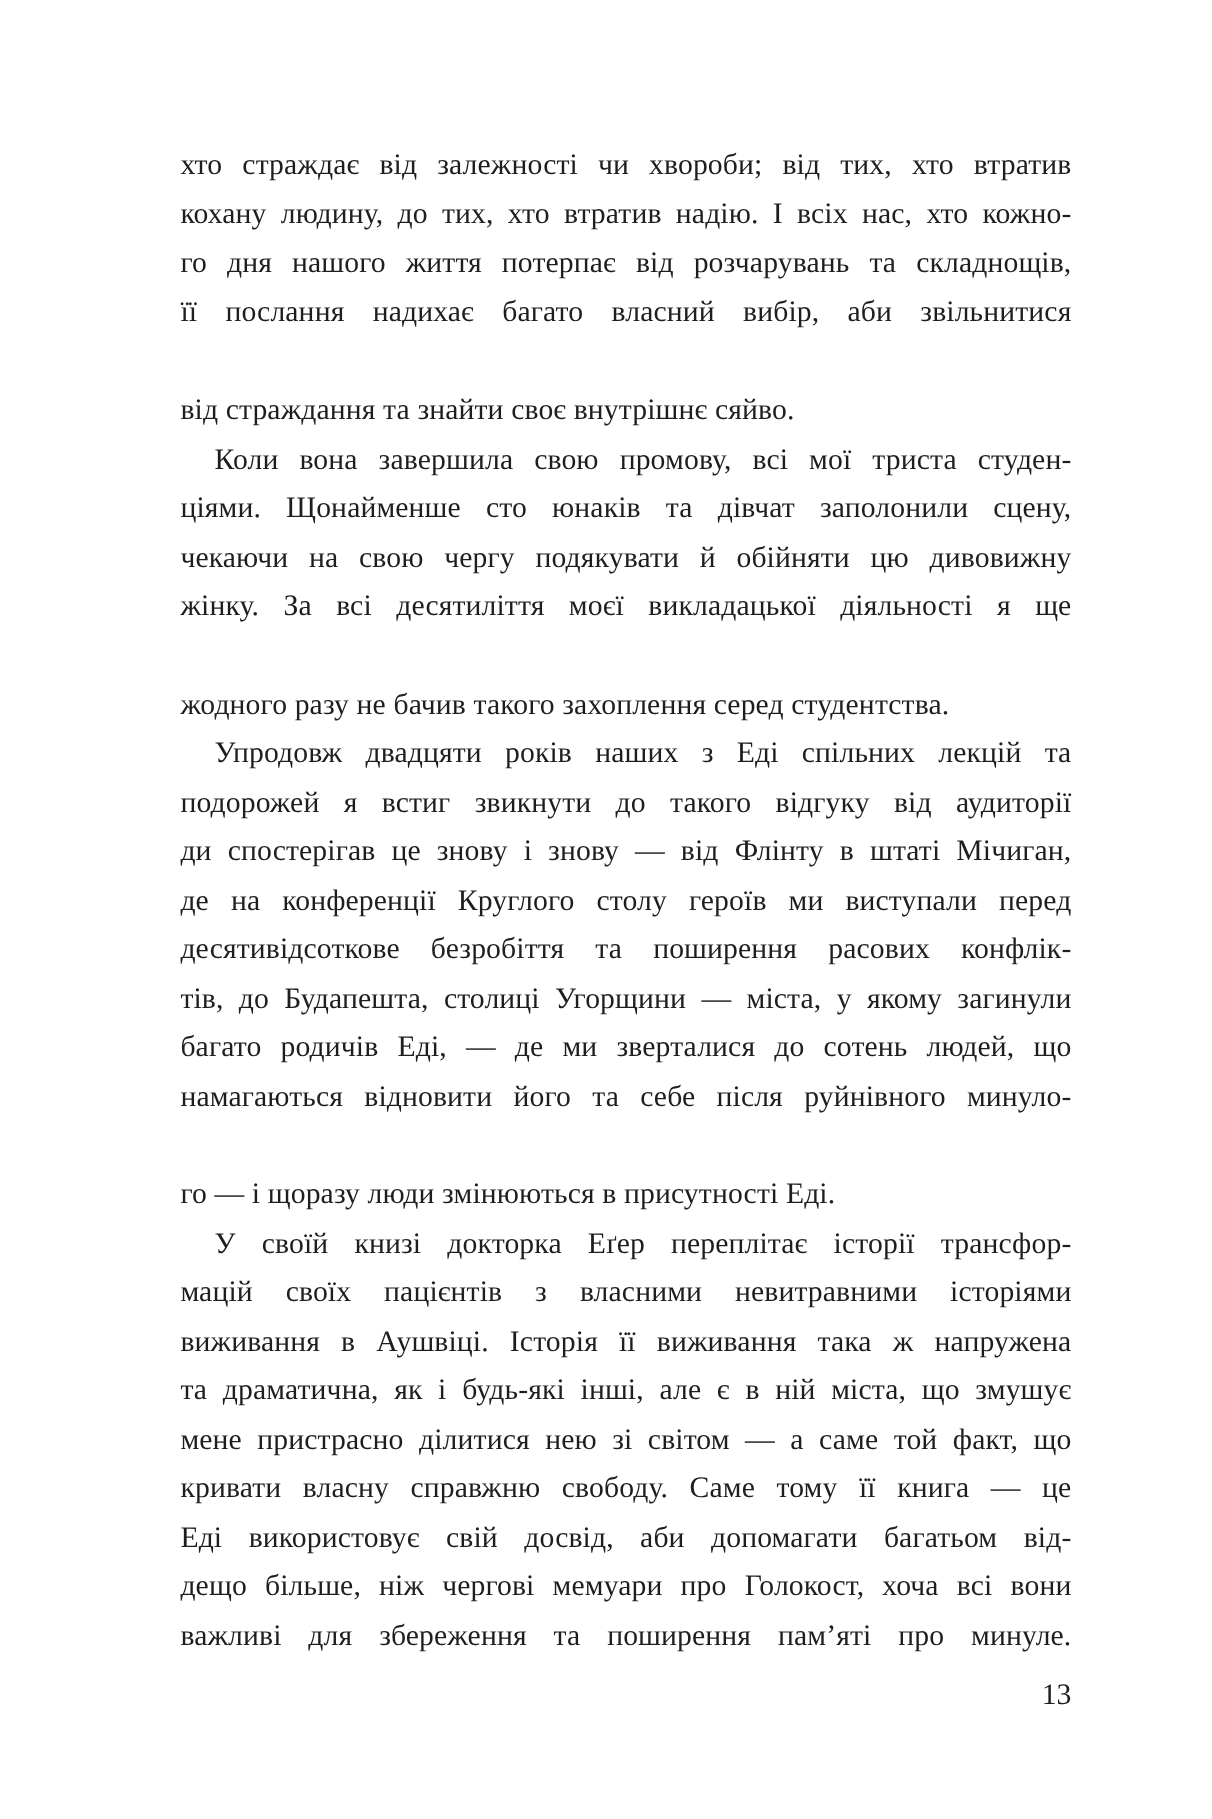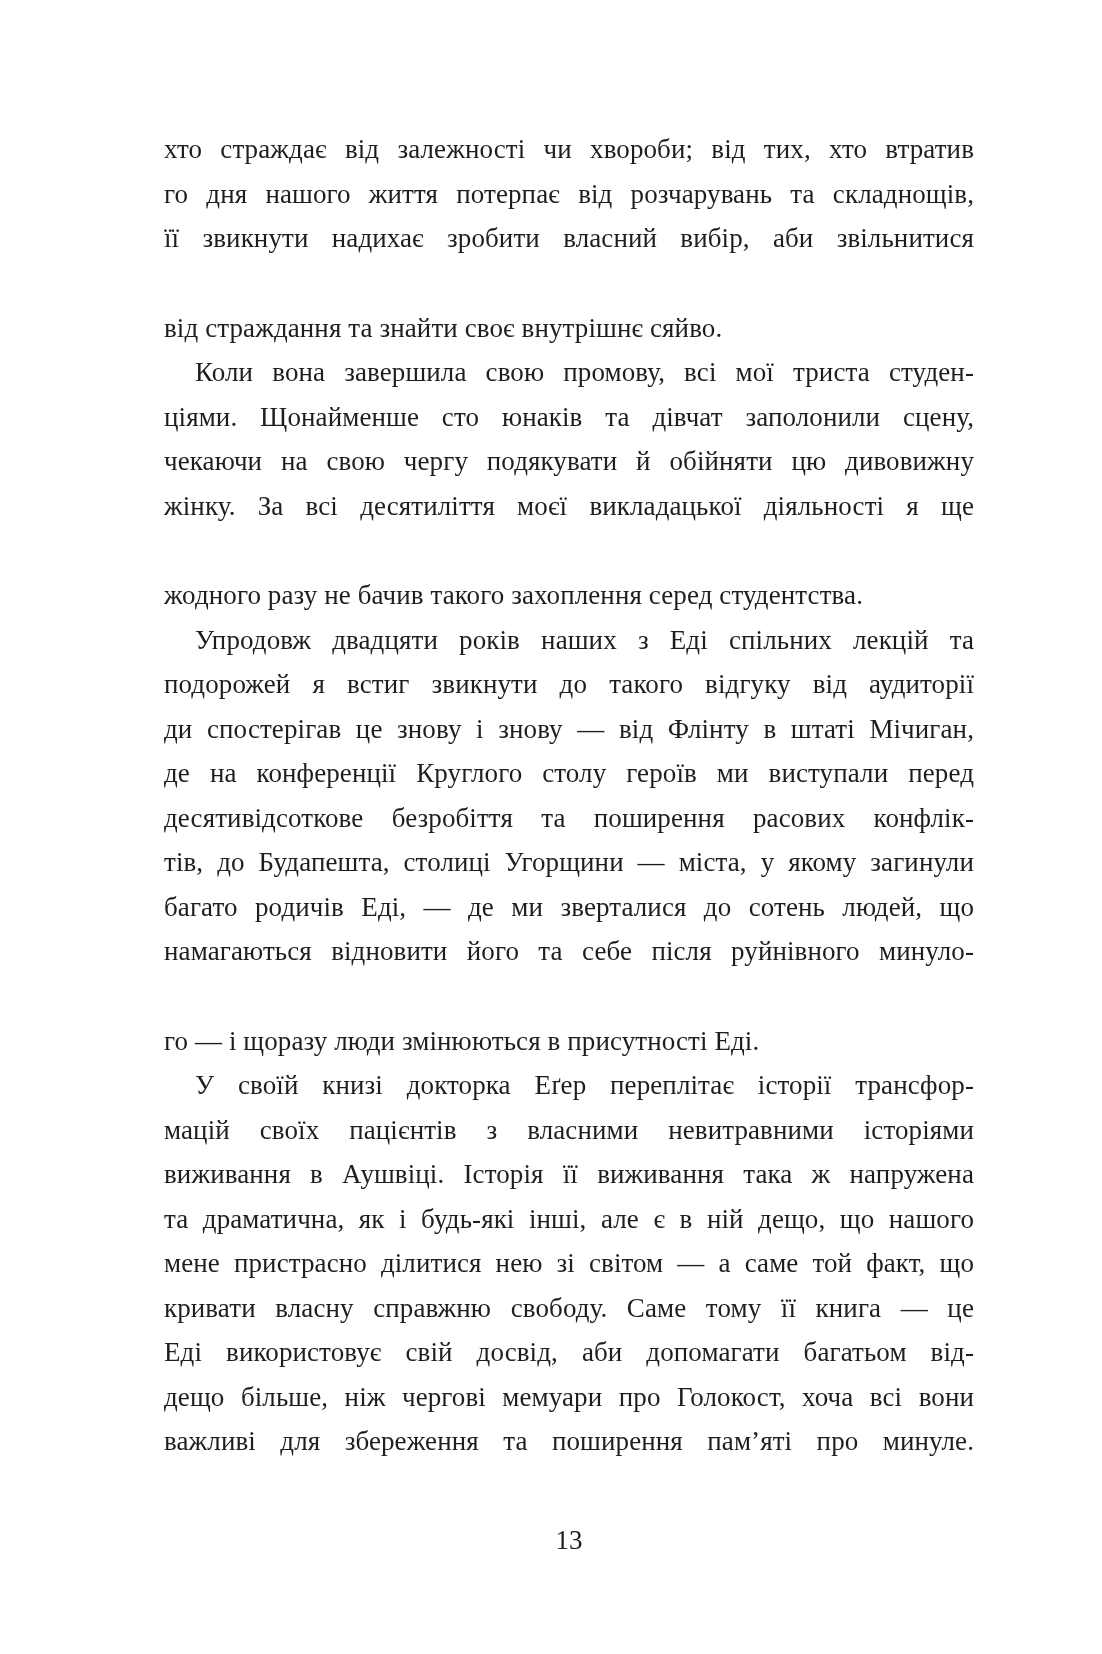--- a/index.html
+++ b/index.html
@@ -41,53 +41,54 @@
     margin-top: 45px;
   }
   .line.indent {
     text-indent: 31px;
   }
   .folio {
     position: absolute;
     left: 147px;
     top: 1523px;
     width: 810px;
-    text-align: center;
+    text-align: right;
     color: #1e1e1e;
     font-size: 27px;
     line-height: 34px;
   }
 </style>
 </head>
 <body style="background: rgb(255, 255, 255);">
 
 <div class="page">
   <main class="textblock" id="textblock" style="color: rgb(30, 30, 30);">
       <div class="line">хто страждає від залежності чи хвороби; від тих, хто втратив</div>
+      <div class="line">кохану людину, до тих, хто втратив надію. І всіх нас, хто кожно-</div>
       <div class="line">го дня нашого життя потерпає від розчарувань та складнощів,</div>
-      <div class="line">її звикнути надихає зробити власний вибір, аби звільнитися</div>
+      <div class="line">її послання надихає багато власний вибір, аби звільнитися</div>
       <div class="line flush-left">від страждання та знайти своє внутрішнє сяйво.</div>
       <div class="line indent">Коли вона завершила свою промову, всі мої триста студен-</div>
       <div class="line">ціями. Щонайменше сто юнаків та дівчат заполонили сцену,</div>
       <div class="line">чекаючи на свою чергу подякувати й обійняти цю дивовижну</div>
       <div class="line">жінку. За всі десятиліття моєї викладацької діяльності я ще</div>
       <div class="line flush-left">жодного разу не бачив такого захоплення серед студентства.</div>
       <div class="line indent">Упродовж двадцяти років наших з Еді спільних лекцій та</div>
       <div class="line">подорожей я встиг звикнути до такого відгуку від аудиторії</div>
       <div class="line">ди спостерігав це знову і знову — від Флінту в штаті Мічиган,</div>
       <div class="line">де на конференції Круглого столу героїв ми виступали перед</div>
       <div class="line">десятивідсоткове безробіття та поширення расових конфлік-</div>
       <div class="line">тів, до Будапешта, столиці Угорщини — міста, у якому загинули</div>
       <div class="line">багато родичів Еді, — де ми зверталися до сотень людей, що</div>
       <div class="line">намагаються відновити його та себе після руйнівного минуло-</div>
       <div class="line flush-left">го — і щоразу люди змінюються в присутності Еді.</div>
       <div class="line indent">У своїй книзі докторка Еґер переплітає історії трансфор-</div>
       <div class="line">мацій своїх пацієнтів з власними невитравними історіями</div>
       <div class="line">виживання в Аушвіці. Історія її виживання така ж напружена</div>
-      <div class="line">та драматична, як і будь-які інші, але є в ній дещо, що нашого</div>
+      <div class="line">та драматична, як і будь-які інші, але є в ній міста, що змушує</div>
       <div class="line">мене пристрасно ділитися нею зі світом — а саме той факт, що</div>
       <div class="line">кривати власну справжню свободу. Саме тому її книга — це</div>
       <div class="line">Еді використовує свій досвід, аби допомагати багатьом від-</div>
       <div class="line">дещо більше, ніж чергові мемуари про Голокост, хоча всі вони</div>
       <div class="line">важливі для збереження та поширення пам’яті про минуле.</div>
     </main>
   <div class="folio">13</div>
 </div>
 
 </body></html>

